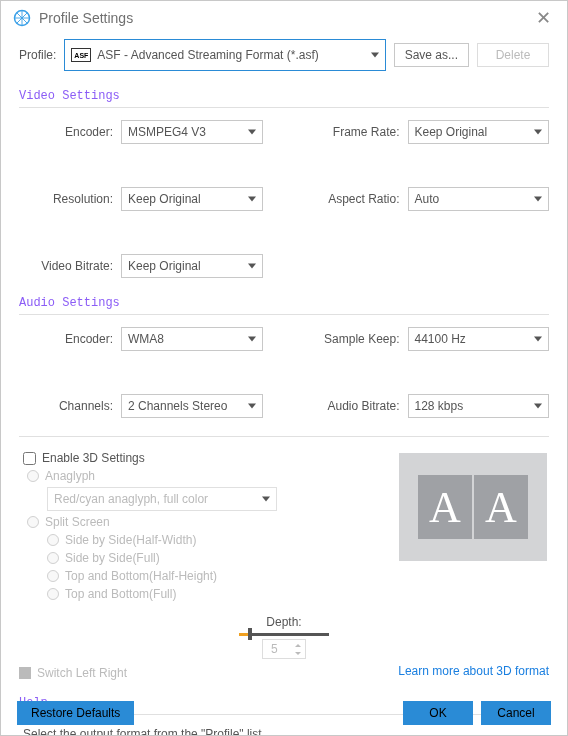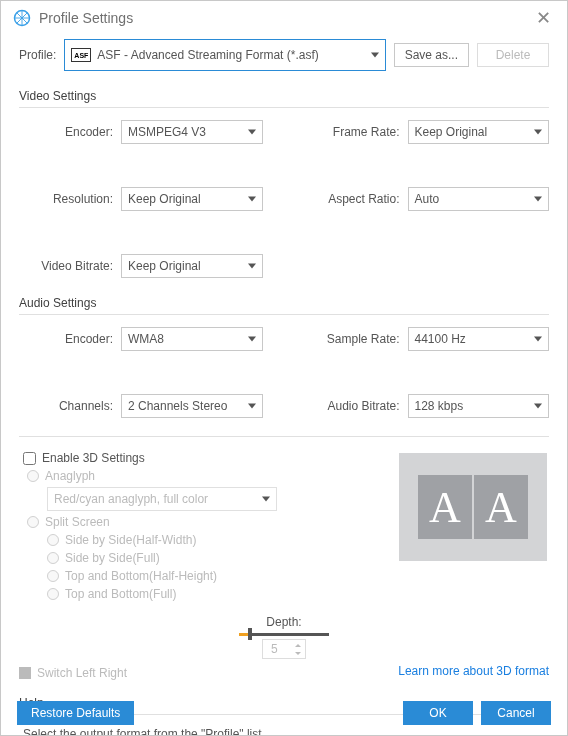--- a/index.html
+++ b/index.html
@@ -15,21 +15,21 @@
 .profile-row { display:flex; align-items:center; gap:8px; margin-bottom: 8px;}
 .profile-label { color:#555; }
 .profile-select { flex:1; height:32px; border:1px solid #2a8bd6; display:flex; align-items:center; padding:0 6px; position:relative; cursor:default; }
 .profile-select .asf-icon { width:20px; height:14px; border:1px solid #333; font-size:7px; font-weight:bold; display:inline-flex; align-items:center; justify-content:center; margin-right:6px; color:#000; background:#fff;}
 .profile-select .caret { position:absolute; right:6px; top:50%; transform:translateY(-50%); }
 .caret { width:0; height:0; border-left:4px solid transparent; border-right:4px solid transparent; border-top:5px solid #555; display:inline-block;}
 .btn { height:24px; border:1px solid #c8c8c8; background:#fff; padding: 0 10px; font-size:12px; color:#555; cursor:pointer; min-width:72px;}
 .btn:disabled, .btn.disabled { color:#bbb; border-color:#ddd; cursor:default;}
 
 .section { margin-top: 18px; }
-.section-title { color:#404040; font-size:12px; position:relative; padding-bottom:2px;}
+.section-title { color:#8b5cf6; font-size:12px; position:relative; padding-bottom:2px;font-family:Liberation Mono, monospace;}
 .section-line { border:none; border-top:1px solid #e0e0e0; margin-top:2px; margin-bottom:12px;}
 
 .grid2 { display:grid; grid-template-columns: 1fr 1fr; column-gap: 36px; row-gap:6px;gap:43px; }
 .field { display:flex; align-items:center; }
 .field-label { width: 94px; text-align:right; margin-right:8px; color:#555;}
 .select { flex:1; height:24px; border:1px solid #c8c8c8; display:flex; align-items:center; padding: 0 6px; position:relative; cursor:default; background:#fff; color:#555;}
 .select .caret { position:absolute; right:6px; top:50%; transform:translateY(-50%); }
 .select.disabled { border-color:#e0e0e0; color:#bbb; }
 
 .cb-row { display:flex; align-items:center; gap:6px; margin:2px 0 2px 4px; color:#555;}
@@ -55,21 +55,21 @@
 .spin-dn::before{content:""; border-left:3px solid transparent; border-right:3px solid transparent; border-top:3px solid #bbb;}
 
 .switch-row{ display:flex; align-items:center; gap:6px; color:#bbb; margin-top:7px;}
 .switch-row .gray-check{ width:12px; height:12px; background:#bbb; display:inline-block;}
 .learn-link { color:#1a7fe0; text-align:right; font-size:12px; margin-top:-16px;}
 .learn-link a{ color:#1a7fe0; text-decoration:none; cursor:pointer;}
 
 .help-text { color:#555; margin:6px 0 0 4px; }
 
 .footer { position:absolute; left:0; right:0; bottom:0; padding:10px 16px; display:flex; align-items:center; gap:8px;}
-.btn-primary{ height:24px; border:none; background:#2a8bd6; color:#ffffff; padding:0 14px; font-size:12px; cursor:pointer;}
+.btn-primary{ height:24px; border:none; background:#2a8bd6; color:#000000; padding:0 14px; font-size:12px; cursor:pointer;}
 .btn-primary.small{ min-width:70px;}
 .footer .spacer{ flex:1;}
 </style>
 </head>
 <body>
 
 <div class="titlebar">
   <span class="logo-icon">
     <svg viewBox="0 0 24 24">
         <circle cx="12" cy="12" r="10" fill="none" stroke="#3aa0e8" stroke-width="2"></circle>
@@ -141,21 +141,21 @@
     <hr class="section-line">
     <div class="grid2">
       <div class="field">
         <span class="field-label">Encoder:</span>
         <div class="select">
             <span>WMA8</span>
             <span class="caret"></span>
           </div>
       </div>
       <div class="field">
-        <span class="field-label">Sample Rate:</span>
+        <span class="field-label">Sample Keep:</span>
         <div class="select">
             <span>44100 Hz</span>
             <span class="caret"></span>
           </div>
       </div>
       <div class="field">
         <span class="field-label">Channels:</span>
         <div class="select">
             <span>2 Channels Stereo</span>
             <span class="caret"></span>

